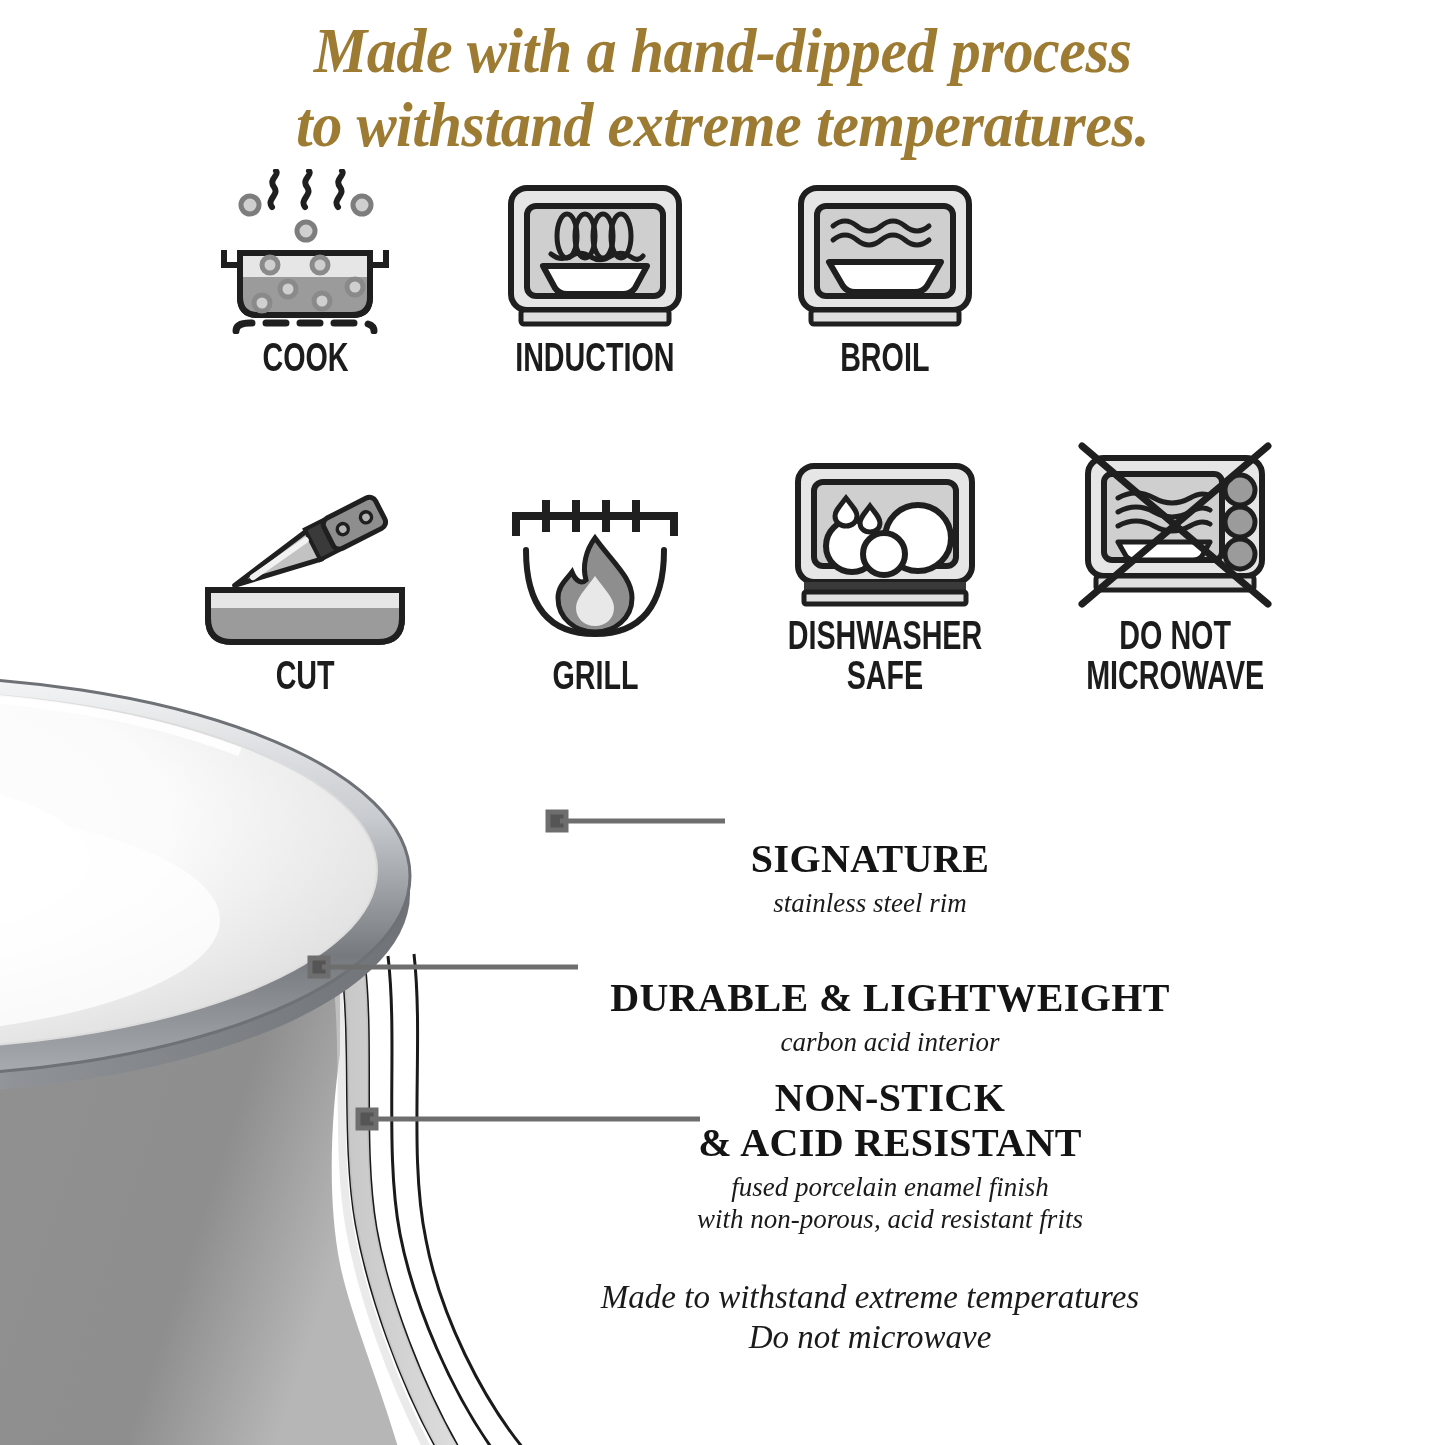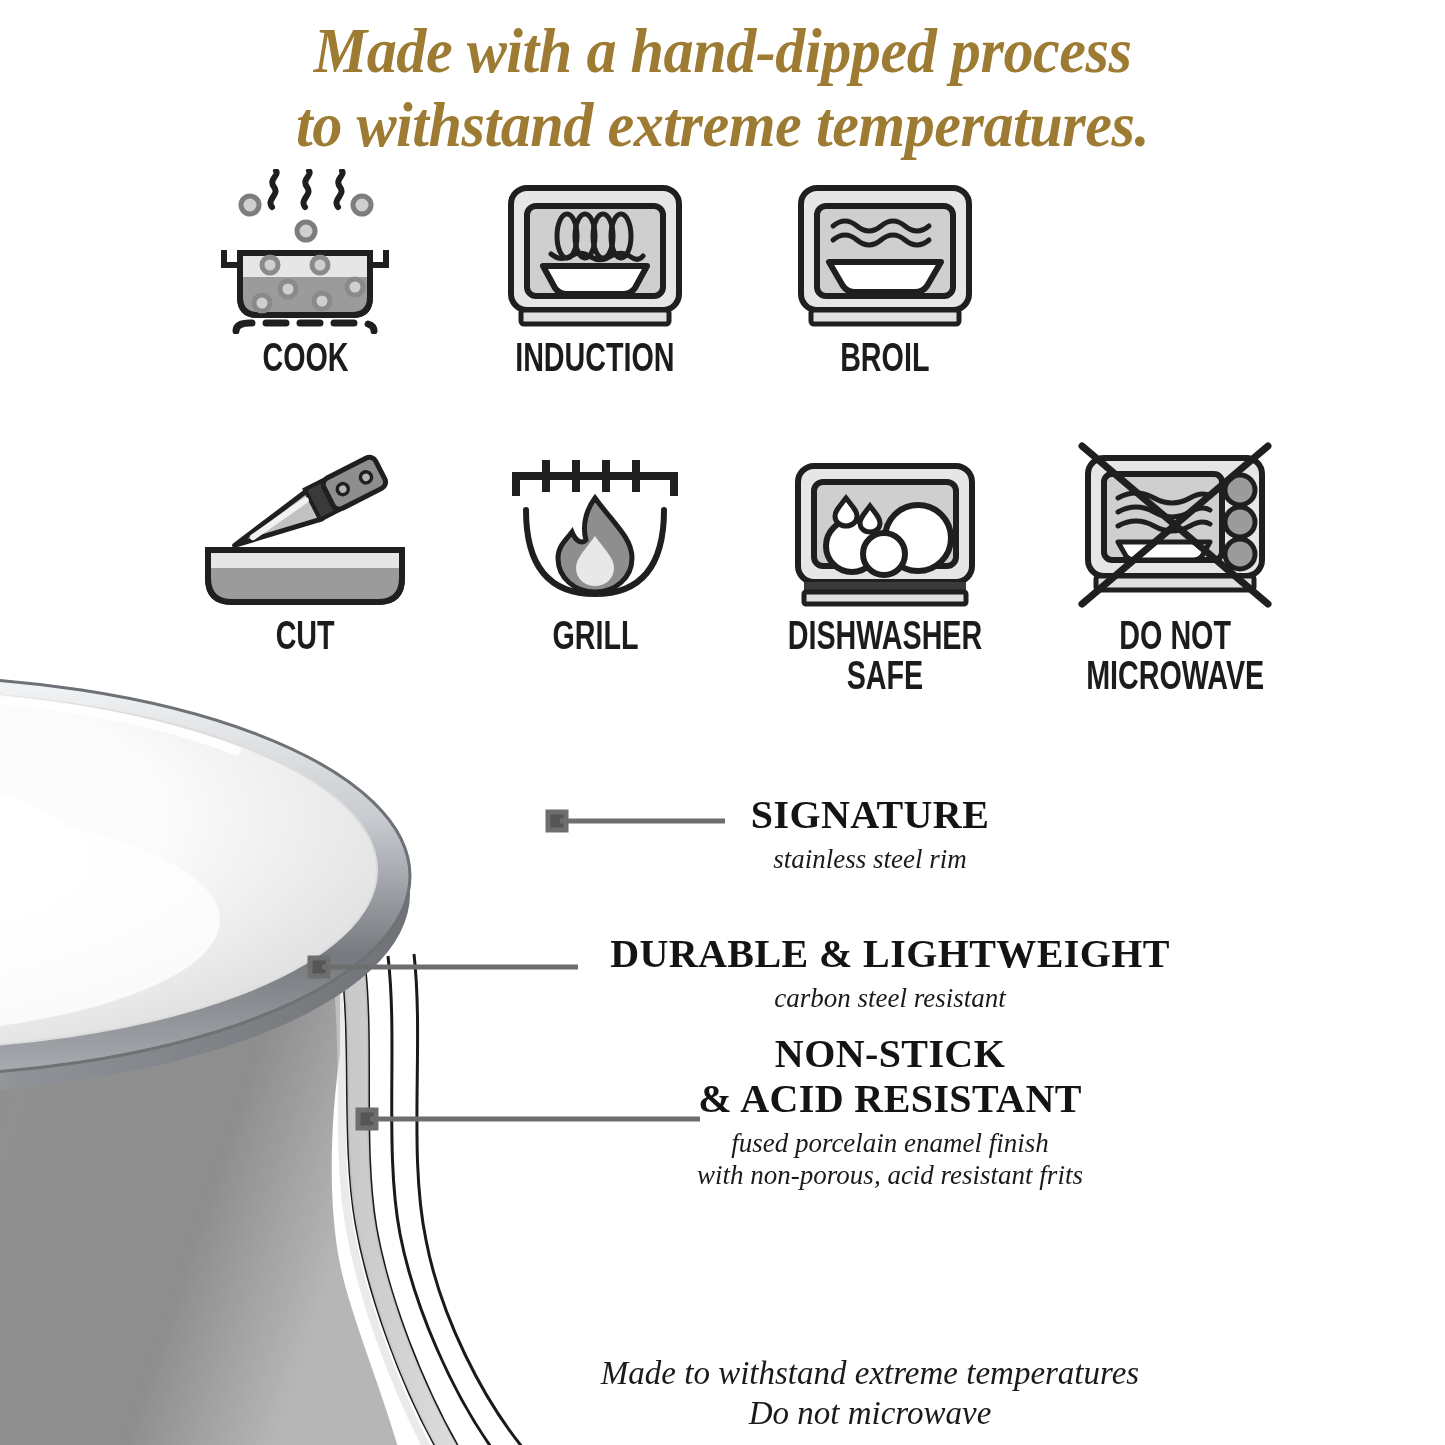--- a/index.html
+++ b/index.html
@@ -21,21 +21,21 @@
     font-size:64px;line-height:1.16;
     letter-spacing:-0.5px;
     color:#9d7b32;
     transform:scaleX(0.94);
     transform-origin:50% 0;
   }
   .headline .l2{display:block;}
 
   
   .icon-grid{position:absolute;left:160px;top:176px;width:1160px;}
-  .icon-row{display:flex;}
+  .icon-row{display:flex;align-items:flex-end;}
   .icon-cell{width:290px;display:flex;flex-direction:column;align-items:center;}
   .icon-art{height:158px;display:flex;align-items:flex-end;justify-content:center;}
   .icon-art.tall{height:170px;}
   .icon-label{
     font-family:"Liberation Sans", sans-serif;
     font-weight:bold;
     font-size:41px;
     line-height:0.97;
     letter-spacing:0px;
     color:#1c1c1c;
@@ -44,21 +44,21 @@
     transform-origin:50% 0;
     white-space:pre-line;
     margin-top:4px;
   }
   .row2 .icon-label{margin-top:2px;}
 
   
   .pot-wrap{position:absolute;left:-360px;top:624px;width:1020px;height:830px;}
 
   
-  .callout{position:absolute;text-align:center;}
+  .callout{position:absolute;text-align:center;margin-top:44px;}
   .callout .ttl{
     font-family:"Liberation Serif", serif;
     font-weight:bold;
     font-size:40px;
     line-height:1.12;
     letter-spacing:0.4px;
     color:#141414;
     white-space:pre-line;
   }
   .callout .sub{
@@ -68,21 +68,21 @@
     line-height:1.2;
     color:#1a1a1a;
     margin-top:5px;
     white-space:pre-line;
   }
   #callout-signature{left:590px;top:793px;width:560px;}
   #callout-durable{left:545px;top:932px;width:690px;}
   #callout-nonstick{left:520px;top:1032px;width:740px;}
 
   .footnote{
-    position:absolute;left:470px;top:1353px;width:800px;
+    position:absolute;left:470px;top:1277px;width:800px;
     text-align:center;
     font-family:"Liberation Serif", serif;
     font-style:italic;
     font-size:33px;
     line-height:1.22;
     color:#1a1a1a;
     white-space:pre-line;
   }
 
   .leaders{position:absolute;left:0;top:0;width:1445px;height:1445px;pointer-events:none;}
@@ -361,21 +361,21 @@
     </g>
   </svg>
 
   <div class="callout" id="callout-signature">
     <div class="ttl">SIGNATURE</div>
     <div class="sub">stainless steel rim</div>
   </div>
 
   <div class="callout" id="callout-durable">
     <div class="ttl">DURABLE &amp; LIGHTWEIGHT</div>
-    <div class="sub">carbon steel resistant</div>
+    <div class="sub">carbon acid interior</div>
   </div>
 
   <div class="callout" id="callout-nonstick">
     <div class="ttl">NON-STICK
 &amp; ACID RESISTANT</div>
     <div class="sub">fused porcelain enamel finish
 with non-porous, acid resistant frits</div>
   </div>
 
   <div class="footnote">Made to withstand extreme temperatures

